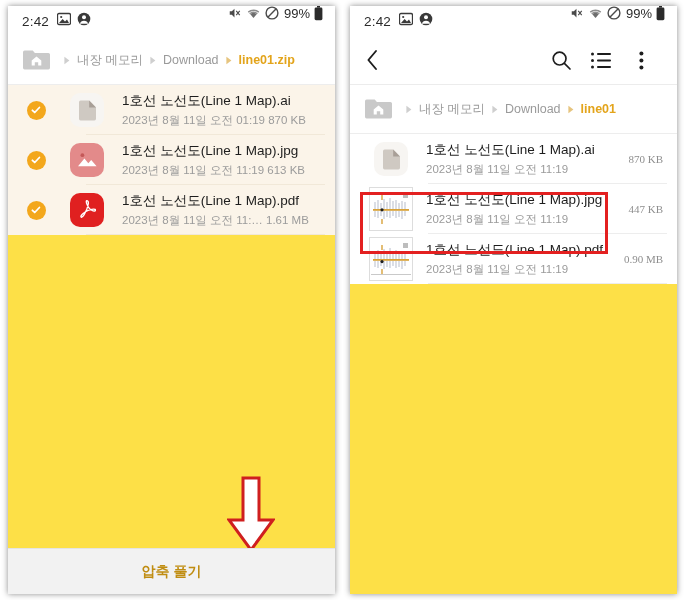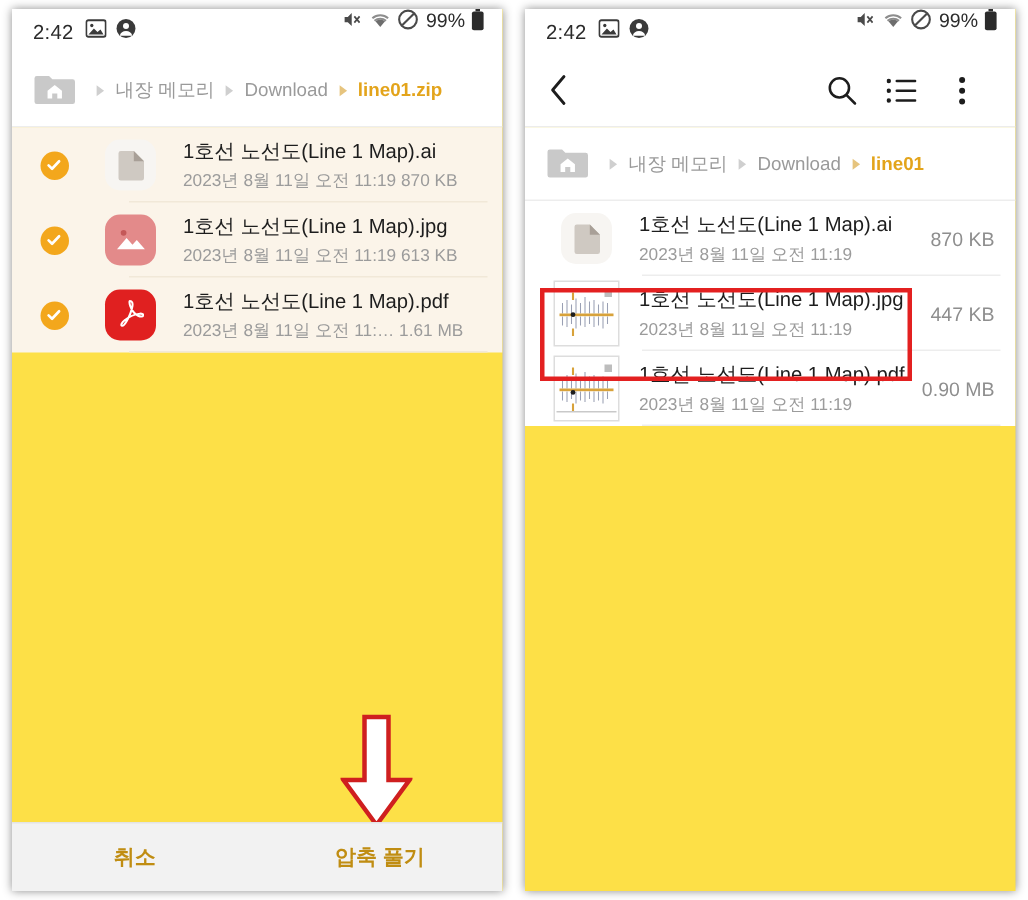--- a/index.html
+++ b/index.html
@@ -87,21 +87,21 @@
   .ico-img { background: #e38a8a; }
   .ico-pdf { background: #e02020; }
 
   .thumb { width: 44px; height: 44px; background: #fff; border: 1px solid #ddd;
            display: block; }
 
   .row-text { flex: 1; min-width: 0; padding-left: 12px; }
   .fname { font-size: 13.5px; color: #1d1d1d; white-space: nowrap;
            overflow: hidden; text-overflow: clip; }
   .fmeta { font-size: 11.5px; color: #9b9b9b; margin-top: 3px; white-space: nowrap; }
-  .fsize { font-size: 13px; color: #8e8e8e; padding-left: 8px; white-space: nowrap; }
+  .fsize { font-size: 11px; color: #8e8e8e; padding-left: 8px; white-space: nowrap; font-family: Liberation Serif, serif; }
 
   
   .sel-outline { position: absolute; border: 3px solid #e32020; pointer-events: none; }
 
   
   .bottombar {
     position: absolute; left: 0; right: 0; bottom: 0; height: 46px;
     background: #f2f2f2; display: flex; align-items: center;
     border-top: 1px solid #e4e4e4;
   }
@@ -207,21 +207,21 @@
         <span class="row-icon">
           <span class="ico-sq ico-doc">
             <svg width="19" height="21" viewBox="0 0 19 21">
                 <path d="M1 2.2A1.6 1.6 0 0 1 2.6 0.6h8.6L18 7.5v11.3a1.6 1.6 0 0 1-1.6 1.6H2.6A1.6 1.6 0 0 1 1 18.8z" fill="#cfc9c2"></path>
                 <path d="M11.2 0.6 L18 7.5 h-6.8z" fill="#a89f97"></path>
               </svg>
           </span>
         </span>
         <span class="row-text">
           <div class="fname">1호선 노선도(Line 1 Map).ai</div>
-          <div class="fmeta">2023년 8월 11일 오전 11:19 870 KB</div>
+          <div class="fmeta">2023년 8월 11일 오전 01:19 870 KB</div>
         </span>
         <span class="divider"></span>
       </div>
 
       <div class="row">
         <span class="row-check">
           <span class="check-circle">
             <svg width="12" height="12" viewBox="0 0 13 13">
                 <path d="M2.6 6.8 L5.1 9.2 L10.2 3.8" stroke="#fff" stroke-width="1.9" fill="none" stroke-linecap="round" stroke-linejoin="round"></path>
               </svg>
@@ -266,21 +266,20 @@
 
     </div>
 
     <div class="arrow-anno">
       <svg width="48" height="78" viewBox="0 0 48 78">
         <path d="M16 2 H32 V44 H46 L24 74 L2 44 H16 Z" fill="#ffffff" stroke="#cf1f1f" stroke-width="3" stroke-linejoin="miter"></path>
       </svg>
     </div>
 
     <div class="bottombar">
-      <div class="bb-btn">취소</div>
       <div class="bb-btn">압축 풀기</div>
     </div>
   </div>
 
   <div class="panel" id="panel-right">
 
     <div class="statusbar">
       <span class="sb-time">2:42</span>
       <span class="sb-left-icons">
         <span class="sb-ico">

